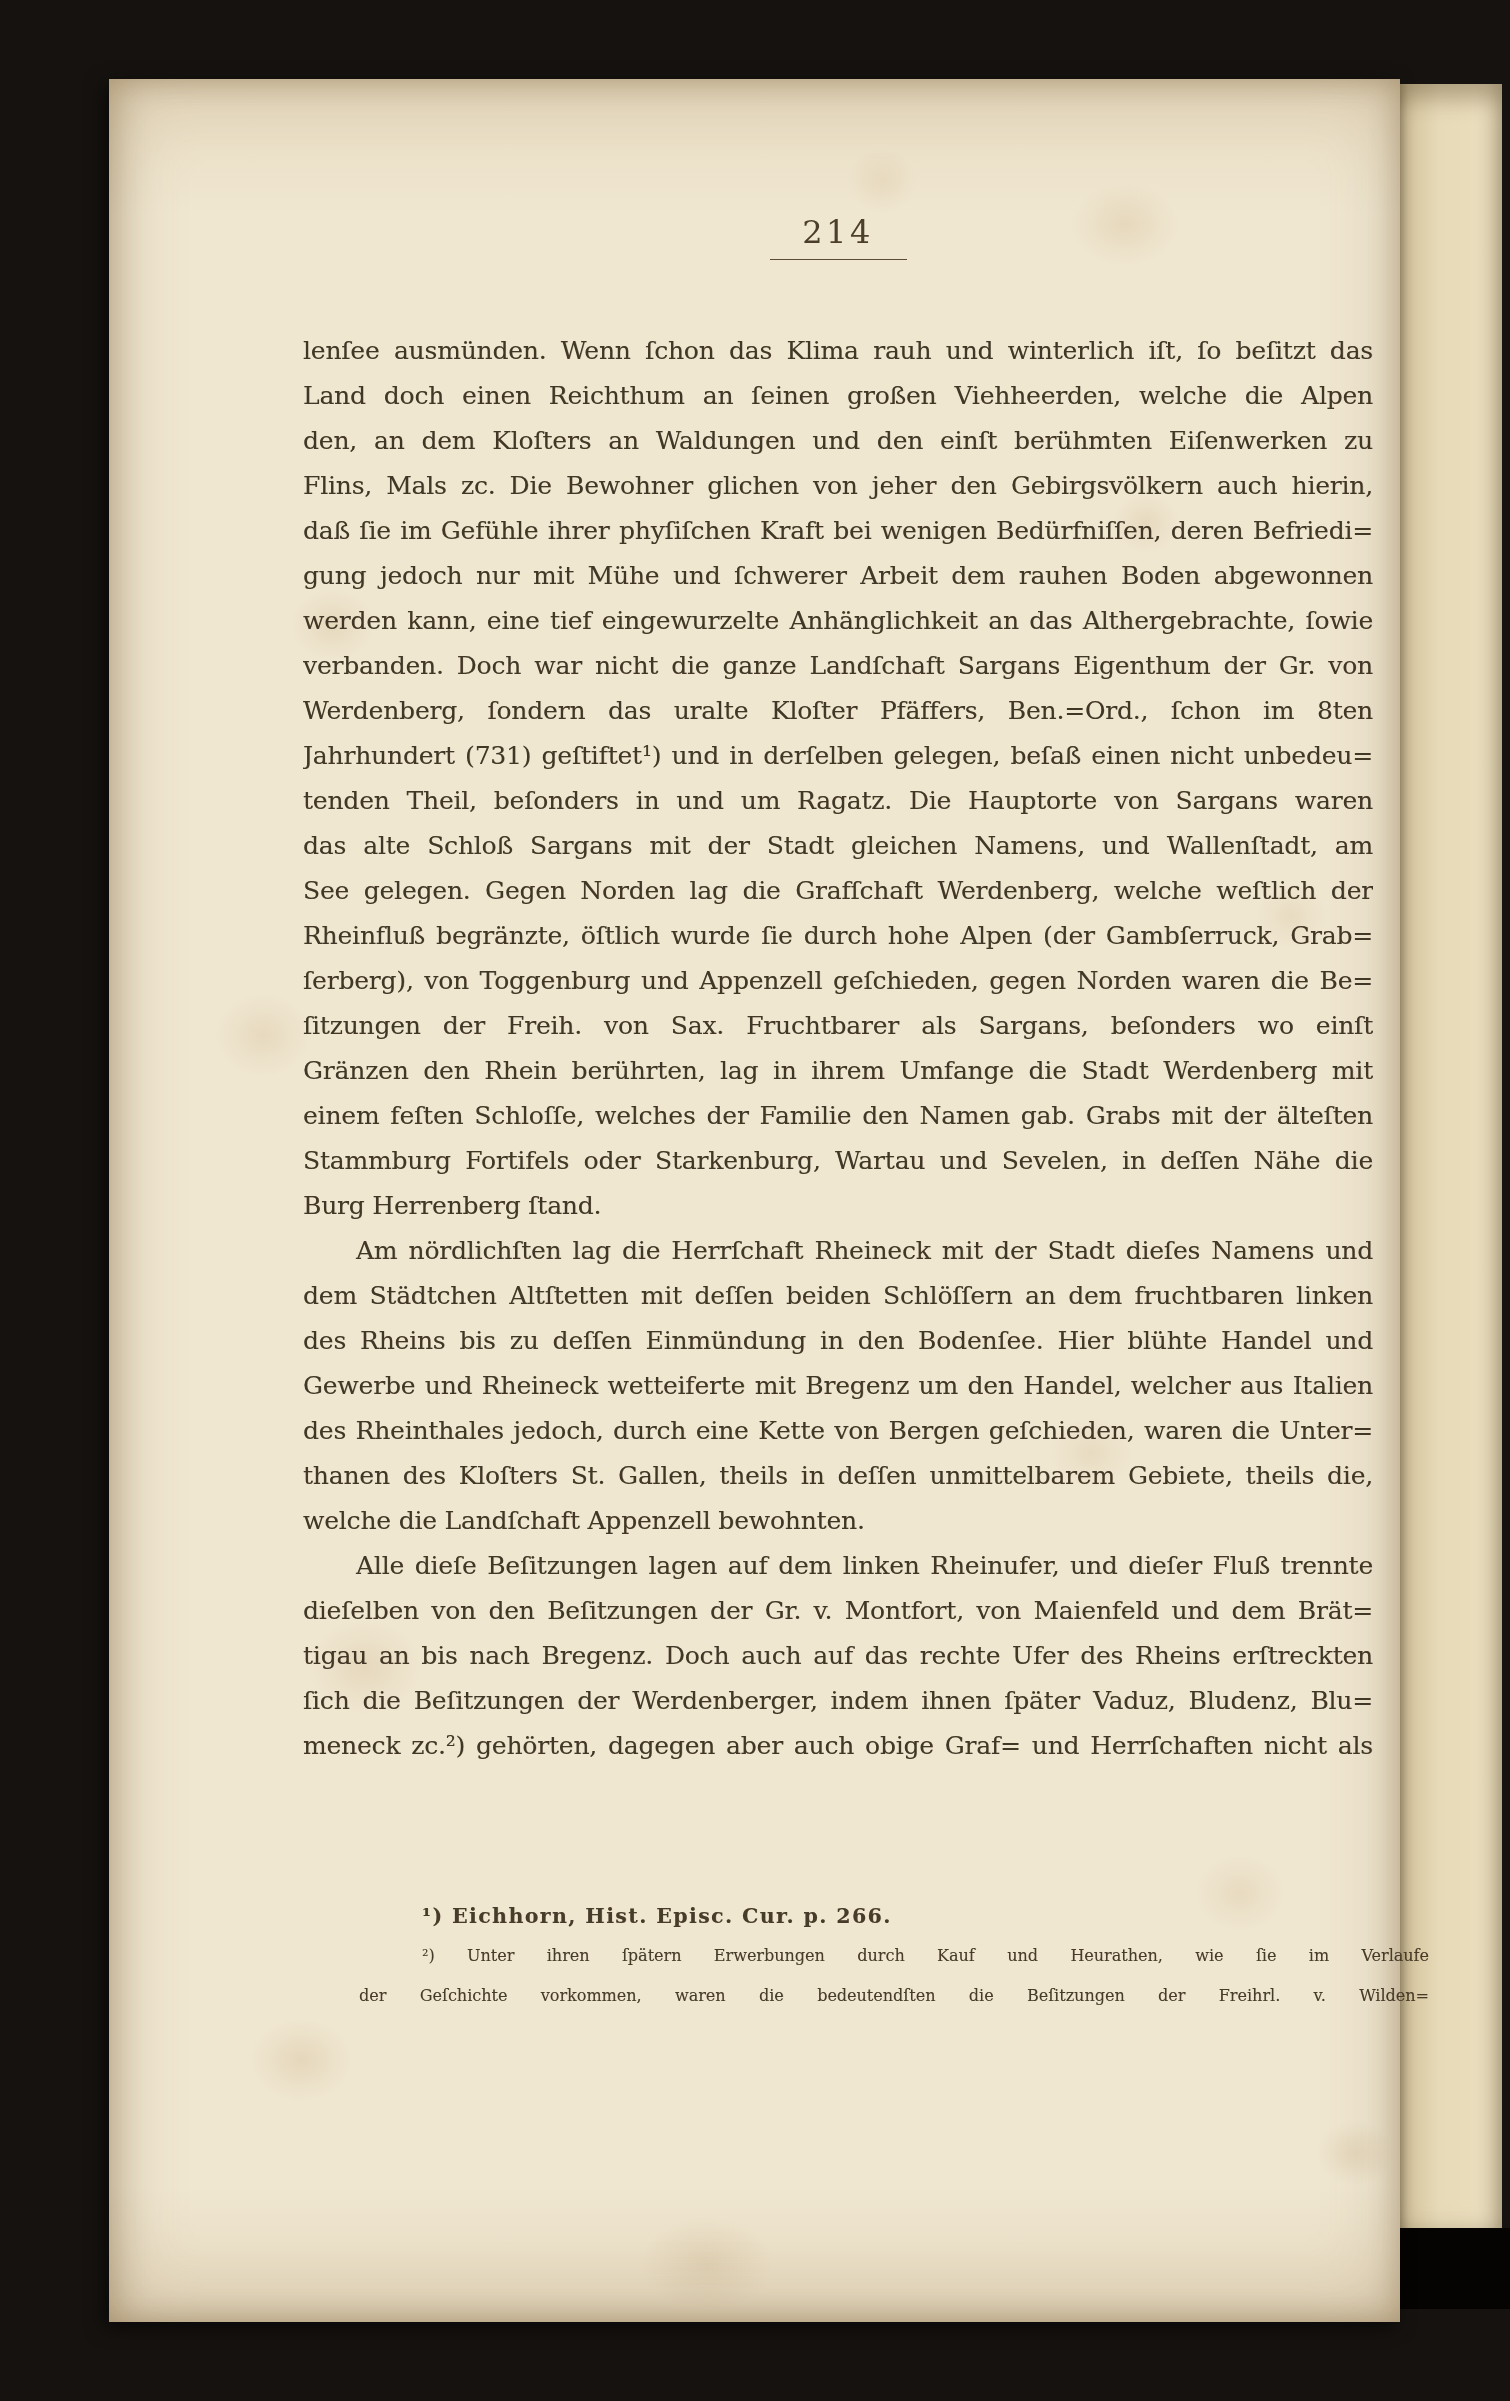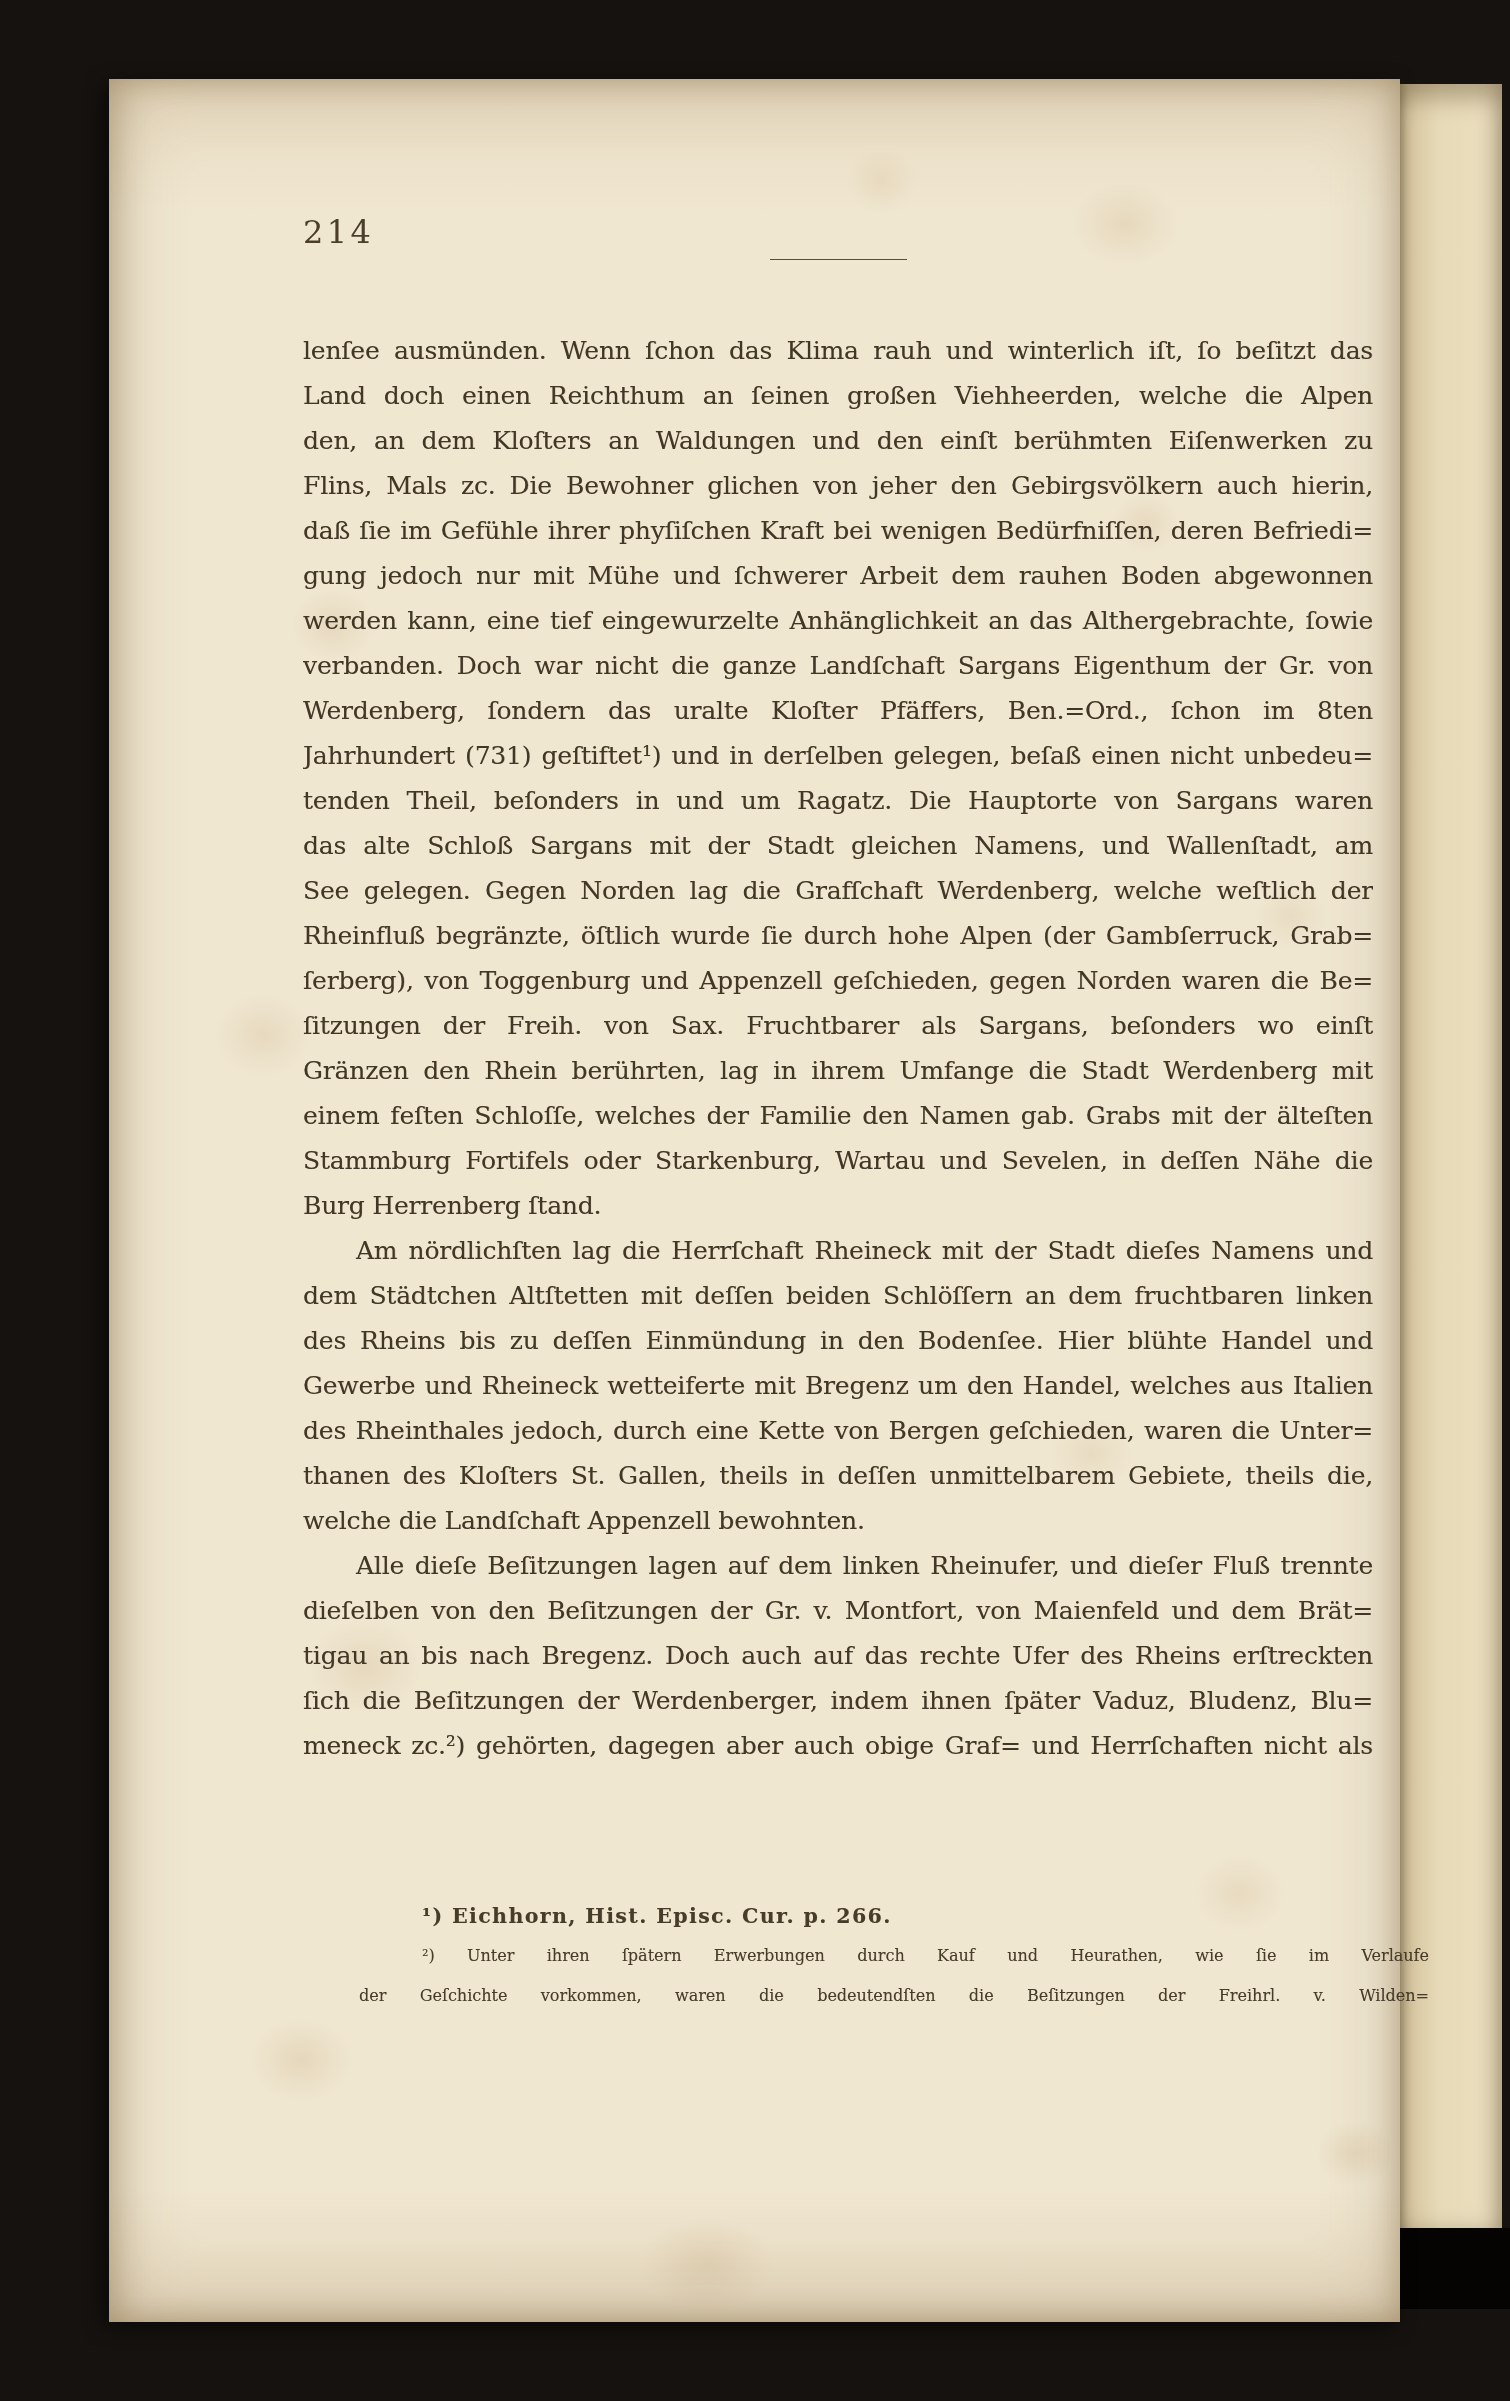--- a/index.html
+++ b/index.html
@@ -56,21 +56,21 @@
       inset 0 0 77px rgba(110,82,42,0.28),
       inset 12px 0 30px rgba(110,82,42,0.22),
       inset -8.5px 0 24px rgba(110,82,42,0.18),
       -5.1px 5.1px 19px rgba(0,0,0,0.55);
   }
 
   .pagenum-wrap {
     position: absolute;
     top: 135px; left: 194px;
     width: 1070px;
-    text-align: left;
+    text-align: center;
     color: #4b3e2b;
   }
   .pagenum {
     font-size: 32px;
     letter-spacing: 3.4px;
     line-height: 36px;
   }
   .pagenum-rule {
     width: 137px; height: 1.7px;
     margin: 8.5px auto 0 auto;
@@ -150,21 +150,21 @@
       <div class="line">Rheinfluß begränzte, öſtlich wurde ſie durch hohe Alpen (der Gambſerruck, Grab=</div>
       <div class="line">ſerberg), von Toggenburg und Appenzell geſchieden, gegen Norden waren die Be=</div>
       <div class="line">ſitzungen der Freih. von Sax.  Fruchtbarer als Sargans, beſonders wo einſt</div>
       <div class="line">Gränzen den Rhein berührten, lag in ihrem Umfange die Stadt Werdenberg mit</div>
       <div class="line">einem feſten Schloſſe, welches der Familie den Namen gab.  Grabs mit der älteſten</div>
       <div class="line">Stammburg Fortifels oder Starkenburg, Wartau und Sevelen, in deſſen Nähe die</div>
       <div class="line last">Burg Herrenberg ſtand.</div>
       <div class="line indent">Am nördlichſten lag die Herrſchaft Rheineck mit der Stadt dieſes Namens und</div>
       <div class="line">dem Städtchen Altſtetten mit deſſen beiden Schlöſſern an dem fruchtbaren linken Ufer</div>
       <div class="line">des Rheins bis zu deſſen Einmündung in den Bodenſee.  Hier blühte Handel und</div>
-      <div class="line">Gewerbe und Rheineck wetteiferte mit Bregenz um den Handel, welches aus Italien</div>
+      <div class="line">Gewerbe und Rheineck wetteiferte mit Bregenz um den Handel, welcher aus Italien</div>
       <div class="line">des Rheinthales jedoch, durch eine Kette von Bergen geſchieden, waren die Unter=</div>
       <div class="line">thanen des Kloſters St. Gallen, theils in deſſen unmittelbarem Gebiete, theils die,</div>
       <div class="line last">welche die Landſchaft Appenzell bewohnten.</div>
       <div class="line indent">Alle dieſe Beſitzungen lagen auf dem linken Rheinufer, und dieſer Fluß trennte</div>
       <div class="line">dieſelben von den Beſitzungen der Gr. v. Montfort, von Maienfeld und dem Brät=</div>
       <div class="line">tigau an bis nach Bregenz.  Doch auch auf das rechte Ufer des Rheins erſtreckten</div>
       <div class="line">ſich die Beſitzungen der Werdenberger, indem ihnen ſpäter Vaduz, Bludenz, Blu=</div>
       <div class="line">meneck zc.²) gehörten, dagegen aber auch obige Graf= und Herrſchaften nicht als</div>
     </div>
 

